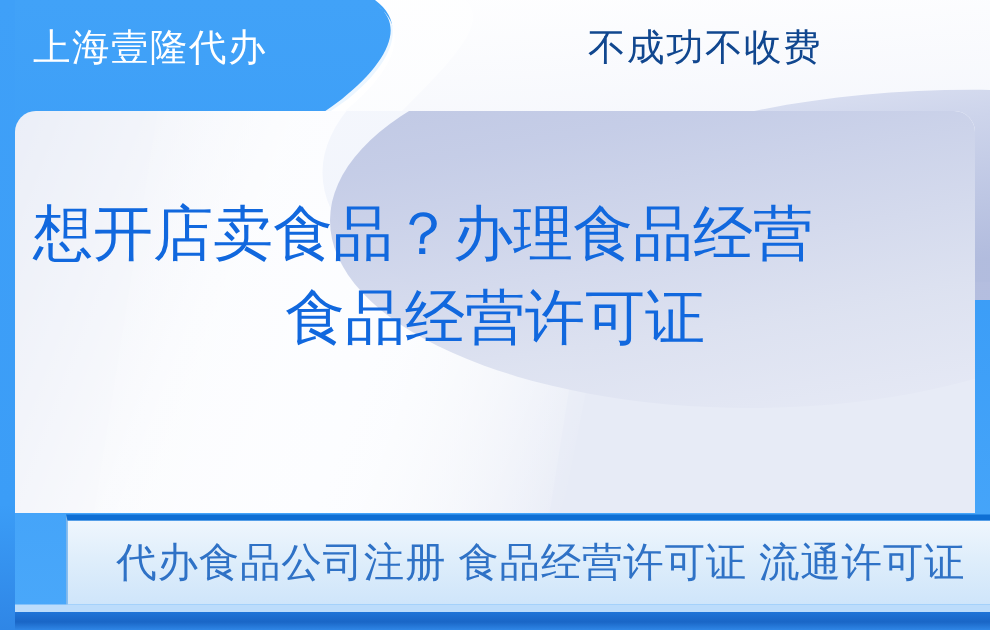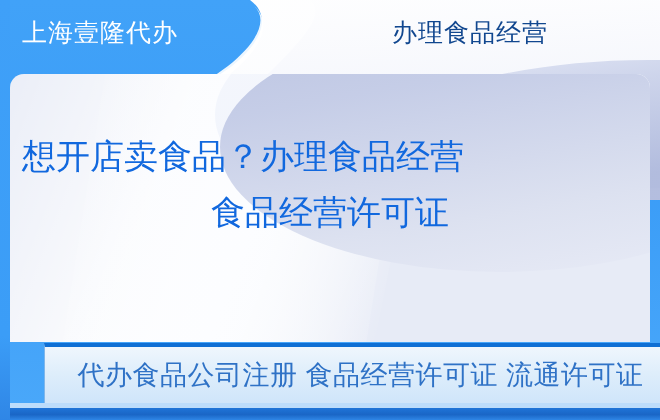--- a/index.html
+++ b/index.html
@@ -120,21 +120,21 @@
 
   
   .title-box {
     position: absolute;
     left: 10px;
     top: 128px;
     width: 640px;
     text-align: center;
   }
   .title-line {
-    font-size: 34px;
+    font-size: 40px;
     line-height: 56px;
     color: #1168de;
     letter-spacing: 0px;
     white-space: nowrap;
   }
   .title-line.l1 { text-align: left; padding-left: 12px; }
   .title-line.l2 { text-align: center; }
 
   
   .botbar {
@@ -241,21 +241,21 @@
 
   <div class="panel">
     <div class="panel-band-a"></div>
     <div class="panel-band-b"></div>
     <div class="panel-ellipse-hi"></div>
     <div class="panel-ellipse"></div>
   </div>
 
   <div class="hdr">
     <div class="brand">上海壹隆代办</div>
-    <div class="slogan">办理食品经营</div>
+    <div class="slogan">不成功不收费</div>
   </div>
 
   <div class="title-box">
     <div class="title-line l1">想开店卖食品？办理食品经营</div>
     <div class="title-line l2">食品经营许可证</div>
   </div>
 
   <div class="botbar">
     <div class="botbar-text">代办食品公司注册 食品经营许可证 流通许可证</div>
   </div>

